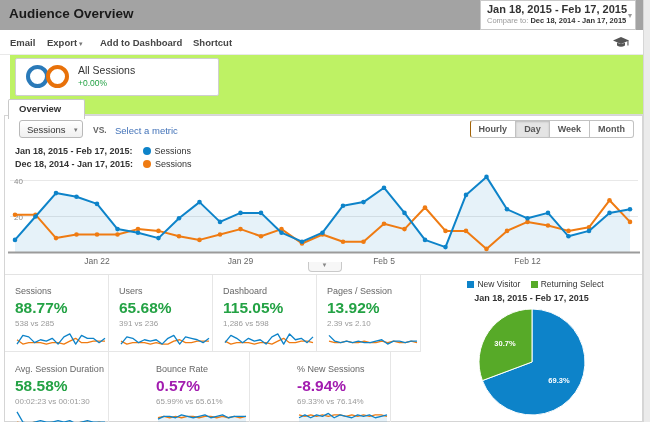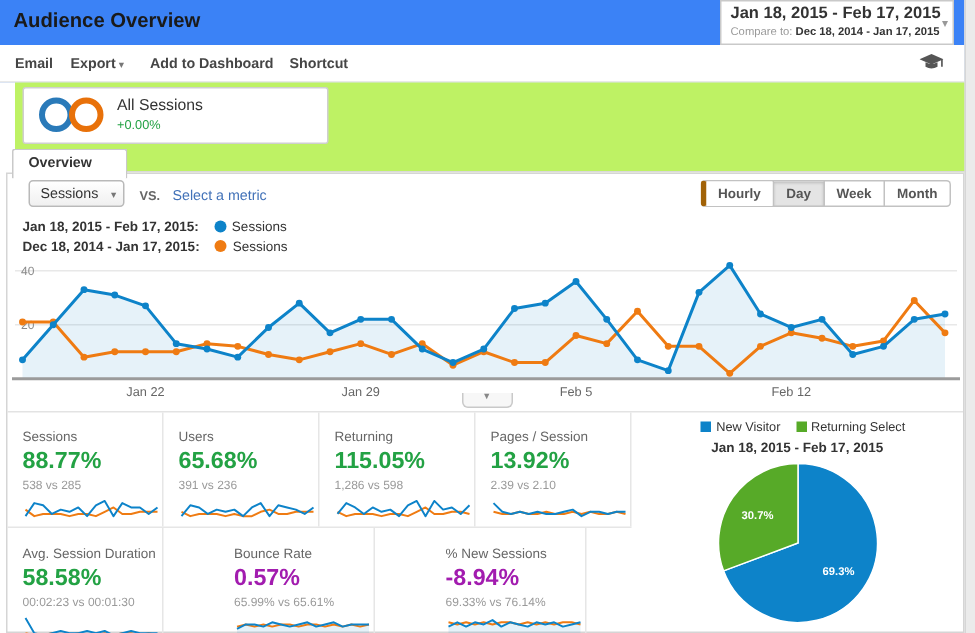--- a/index.html
+++ b/index.html
@@ -2,21 +2,21 @@
 <html><head>
 <meta charset="utf-8">
 <style>
   html,body{margin:0;padding:0;}
   body{
     width:650px;height:422px;position:relative;overflow:hidden;
     background:#ffffff;font-family:"Liberation Sans","DejaVu Sans",sans-serif;
     -webkit-font-smoothing:antialiased;color:#333;
   }
   
-  .topwhite{position:absolute;left:0;top:0;width:643px;height:55px;background:#3b82f6;}
+  .topwhite{position:absolute;left:0;top:0;width:643px;height:55px;background:#a3a3a3;}
   .page-title{position:absolute;left:9px;top:6px;font-size:13.5px;font-weight:bold;color:#1a1a1a;}
   .datebox{position:absolute;right:7px;top:0;width:156px;height:30px;background:#fff;
     border:1px solid #c9c9c9;box-sizing:border-box;cursor:pointer;padding:2px 14px 0 6px;}
   .datebox .dr{font-size:11px;font-weight:bold;color:#333;white-space:nowrap;}
   .datebox .cmp{font-size:7.5px;color:#999;white-space:nowrap;margin-top:1px;}
   .datebox .cmp b{color:#333;}
   .datebox .caret{position:absolute;right:3px;top:10px;font-size:8px;color:#999;}
   
   .toolbar{position:absolute;left:0;top:30px;width:643px;height:25px;background:#fff;border-bottom:1px solid #e9e9e9;box-sizing:border-box;}
   .titem{position:absolute;top:7px;font-size:9.5px;font-weight:bold;color:#454545;cursor:pointer;white-space:nowrap;}
@@ -43,21 +43,21 @@
   
   .controls{position:absolute;left:0;top:0;width:100%;height:26px;}
   .dd{position:absolute;left:14px;top:4px;height:18px;border:1px solid #b9b9b9;border-radius:3px;
     background:linear-gradient(#ffffff,#f0f0f0);font-size:9.5px;color:#333;padding:0 16px 0 7px;cursor:pointer;font-family:inherit;}
   .dd .ddc{position:absolute;right:4px;top:5px;font-size:7px;color:#777;}
   .vs{position:absolute;left:88px;top:9px;font-size:8.5px;font-weight:bold;color:#666;text-transform:uppercase;}
   .sel-metric{position:absolute;left:110px;top:9px;font-size:9.5px;color:#4272b8;cursor:pointer;text-decoration:none;}
   .gran{position:absolute;right:8px;top:4px;display:flex;}
   .gran .gbtn{border:1px solid #c2c2c2;border-left:none;background:#fff;font-size:9px;font-weight:bold;color:#555;
     padding:3px 8px;cursor:pointer;font-family:inherit;}
-  .gran .gbtn:first-child{border-left:4px solid #a16207;border-radius:3px 0 0 3px;}
+  .gran .gbtn:first-child{border-left:1px solid #a16207;border-radius:3px 0 0 3px;}
   .gran .gbtn:last-child{border-radius:0 3px 3px 0;}
   .gran .gbtn.sel{background:#e4e4e4;box-shadow:inset 0 1px 2px rgba(0,0,0,.18);}
   
   .leg{position:absolute;left:10px;font-size:9px;color:#333;white-space:nowrap;}
   .leg b{font-weight:bold;}
   .leg .dot{display:inline-block;width:8px;height:8px;border-radius:50%;margin:0 4px 0 10px;vertical-align:-1px;}
   
   .chart-svg{position:absolute;left:1px;top:53px;}
   .handle{position:absolute;left:50%;margin-left:-16px;top:146px;width:32px;height:9px;background:#f7f7f7;
     border:1px solid #c9c9c9;border-top:none;border-radius:0 0 4px 4px;text-align:center;line-height:7px;font-size:6px;color:#888;cursor:pointer;z-index:3;}
@@ -239,21 +239,21 @@
     <div class="card-label">Users</div>
     <div class="card-value green">65.68%</div>
     <div class="card-sub">391 vs 236</div>
     <svg class="spark" width="92" height="19" viewBox="0 0 92 19">
             <polyline points="2,11.2 7.866666666666666,14.1 13.733333333333333,12.65 19.599999999999998,12.65 25.466666666666665,12.65 31.333333333333332,14.1 37.199999999999996,12.65 43.06666666666666,14.1 48.93333333333333,14.1 54.8,11.2 60.666666666666664,9.75 66.53333333333333,12.65 72.39999999999999,12.65 78.26666666666667,11.2 84.13333333333333,11.2 90,11.2" fill="none" stroke="#ef7b12" stroke-width="1.3" stroke-linejoin="round"></polyline>
             <polyline points="2,14.1 7.866666666666666,6.85 13.733333333333333,8.3 19.599999999999998,12.65 25.466666666666665,9.75 31.333333333333332,11.2 37.199999999999996,9.75 43.06666666666666,14.1 48.93333333333333,8.3 54.8,5.4 60.666666666666664,14.1 66.53333333333333,6.85 72.39999999999999,8.3 78.26666666666667,9.75 84.13333333333333,12.65 90,8.3" fill="none" stroke="#0d83c9" stroke-width="1.3" stroke-linejoin="round"></polyline>
           </svg>
   </div>
 
   <div class="card">
-    <div class="card-label">Returning</div>
+    <div class="card-label">Dashboard</div>
     <div class="card-value green">115.05%</div>
     <div class="card-sub">1,286 vs 598</div>
     <svg class="spark" width="92" height="19" viewBox="0 0 92 19">
             <polyline points="2,11.2 7.866666666666666,14.1 13.733333333333333,12.65 19.599999999999998,12.65 25.466666666666665,12.65 31.333333333333332,14.1 37.199999999999996,12.65 43.06666666666666,12.65 48.93333333333333,14.1 54.8,11.2 60.666666666666664,8.3 66.53333333333333,12.65 72.39999999999999,12.65 78.26666666666667,11.2 84.13333333333333,11.2 90,12.65" fill="none" stroke="#ef7b12" stroke-width="1.3" stroke-linejoin="round"></polyline>
             <polyline points="2,12.65 7.866666666666666,5.4 13.733333333333333,8.3 19.599999999999998,12.65 25.466666666666665,8.3 31.333333333333332,11.2 37.199999999999996,9.75 43.06666666666666,14.1 48.93333333333333,6.85 54.8,3.950000000000001 60.666666666666664,14.1 66.53333333333333,3.950000000000001 72.39999999999999,9.75 78.26666666666667,8.3 84.13333333333333,12.65 90,6.85" fill="none" stroke="#0d83c9" stroke-width="1.3" stroke-linejoin="round"></polyline>
           </svg>
   </div>
 
   <div class="card">
     <div class="card-label">Pages / Session</div>

